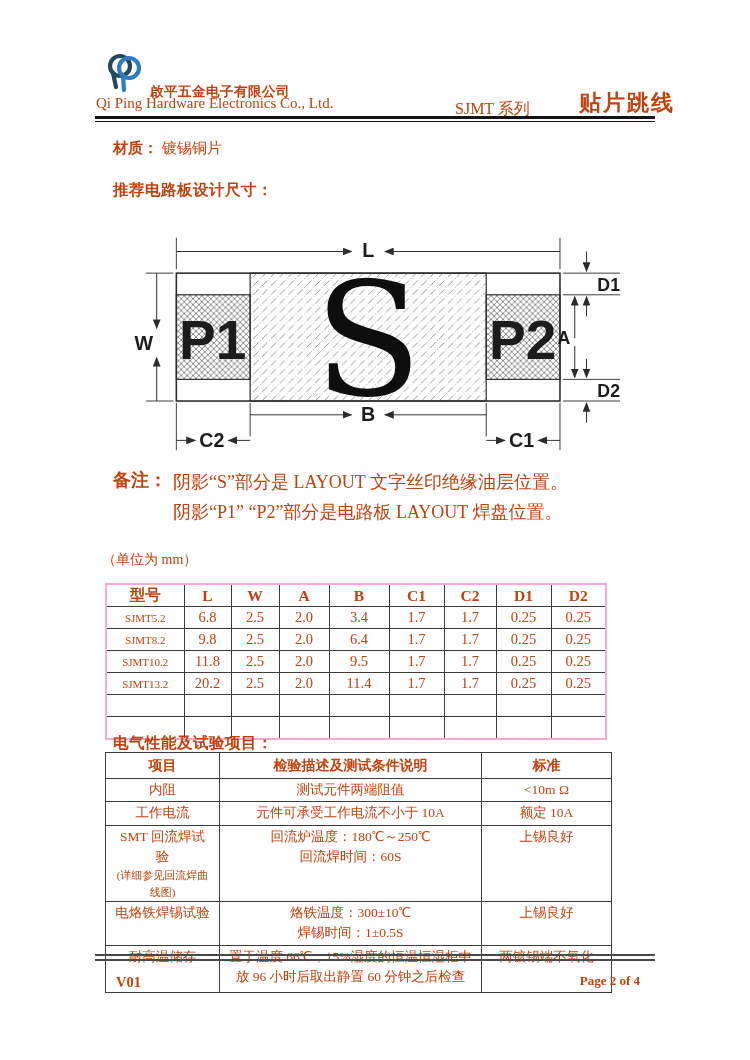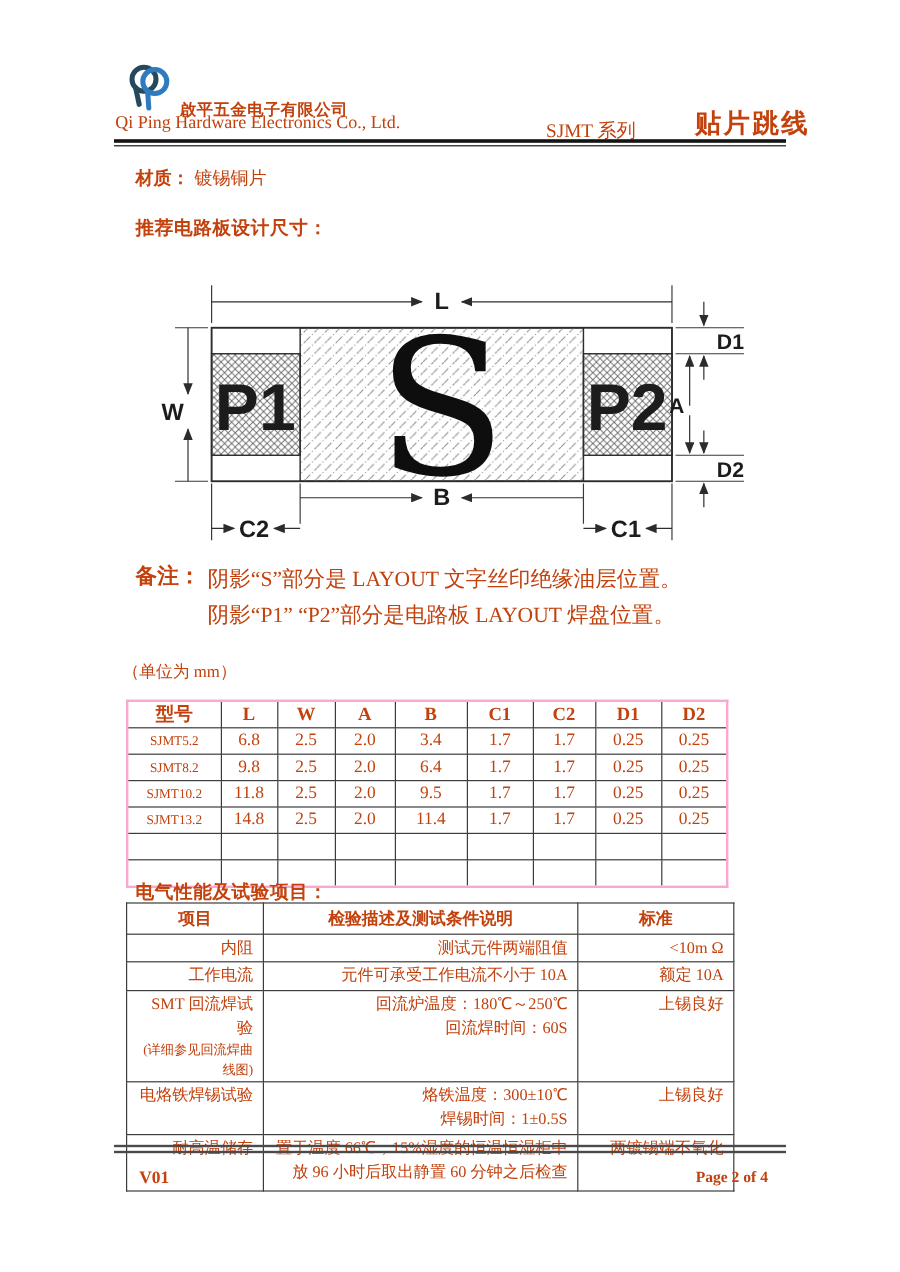--- a/index.html
+++ b/index.html
@@ -42,21 +42,21 @@
   .dim-table td.model{font-size:11px;}
   .c-model{width:78px;} .c-n{width:52px;}
 
   .sec2{position:absolute;top:733px;left:113px;}
 
   
   .test-table{position:absolute;top:752px;left:105px;border-collapse:collapse;
     border:1.5px solid #2e2e2e;table-layout:fixed;width:452px;}
   .test-table th,.test-table td{border:1px solid #3c3c3c;padding:1px 8px;}
   .test-table th{height:23px;font-size:14px;text-align:center;}
-  .test-table td{font-size:13.5px;text-align:right;vertical-align:top;line-height:1.5;margin-top:21px;}
+  .test-table td{font-size:13.5px;text-align:center;vertical-align:top;line-height:1.5;margin-top:21px;}
   .tt-c1{width:114px;} .tt-c2{width:262px;} .tt-c3{width:130px;}
   .row-s td{height:20px;}
   .row-m td{height:41px;}
   .row-l td{height:44px;}
   .item-note{font-size:11px;}
 
   
   .rule-bottom{position:absolute;top:954px;left:95px;width:560px;height:3px;
     border-top:2px solid #4a4a4a;border-bottom:2px solid #4a4a4a;}
   .footer-version{position:absolute;top:974px;left:116px;font-size:14.5px;font-weight:bold;}
@@ -215,21 +215,21 @@
       <td>2.5</td>
       <td>2.0</td>
       <td>9.5</td>
       <td>1.7</td>
       <td>1.7</td>
       <td>0.25</td>
       <td>0.25</td>
     </tr>
     <tr>
       <td class="model">SJMT13.2</td>
-      <td>14.8</td>
+      <td>20.2</td>
       <td>2.5</td>
       <td>2.0</td>
       <td>11.4</td>
       <td>1.7</td>
       <td>1.7</td>
       <td>0.25</td>
       <td>0.25</td>
     </tr>
     <tr>
       <td class="model"></td>

